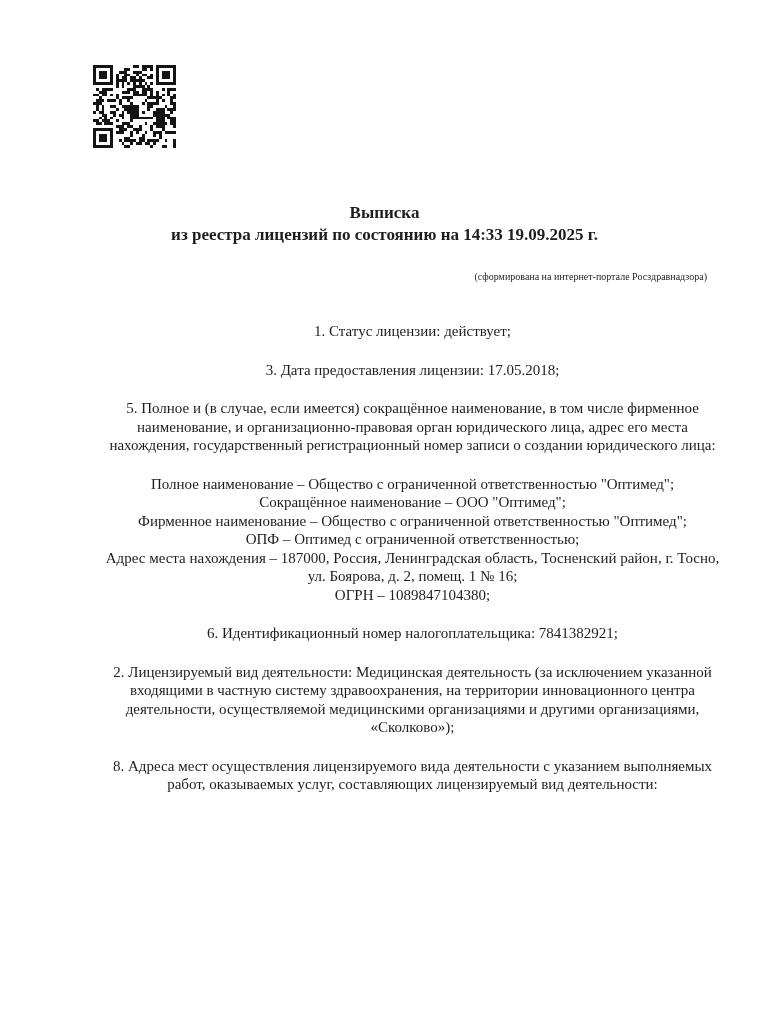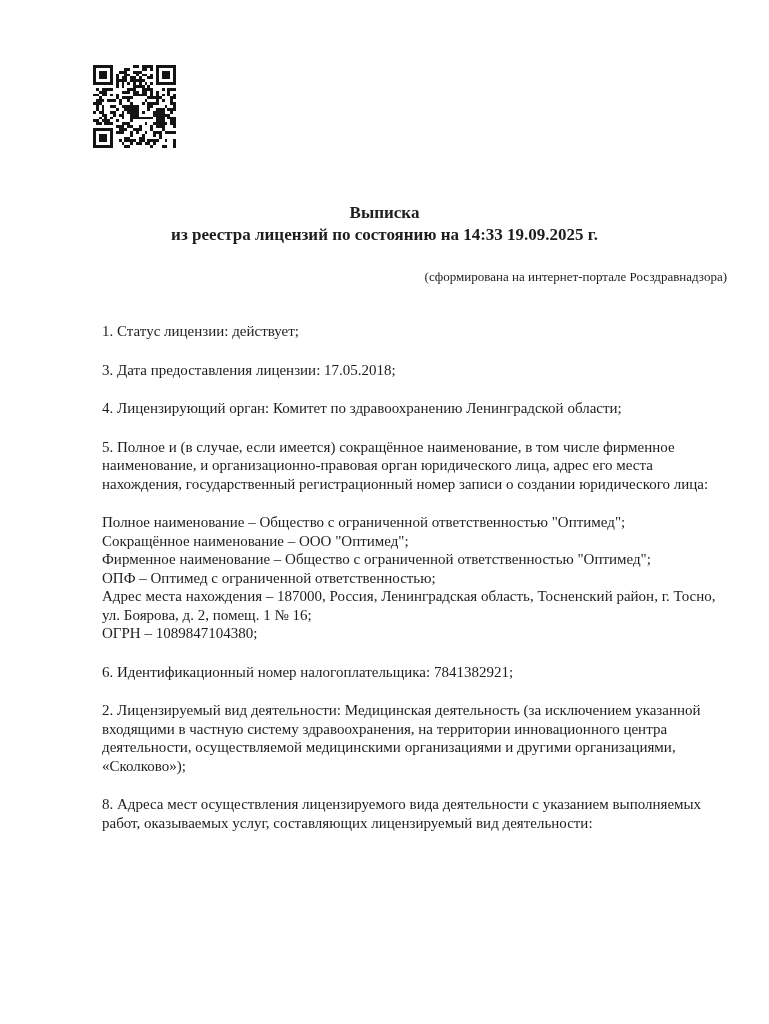--- a/index.html
+++ b/index.html
@@ -4,21 +4,20 @@
 <style>
   html, body { margin: 0; padding: 0; background: #ffffff; }
   .page {
     position: relative;
     width: 744px;
     height: 1024px;
     background: #ffffff;
     font-family: "Liberation Serif", "DejaVu Serif", serif;
     color: #1d1d1d;
     overflow: hidden;
-    padding-left: 20px;
   }
   .qr {
     position: absolute;
     left: 93px;
     top: 65px;
     width: 83px;
     height: 83px;
   }
   .qr svg { width: 100%; height: 100%; display: block; }
   .title {
@@ -28,33 +27,33 @@
     width: 769px;
     text-align: center;
     font-weight: bold;
     font-size: 17px;
     line-height: 22px;
   }
   .subtitle {
     position: absolute;
     top: 269px;
     right: 37px;
-    font-size: 13px;
+    font-size: 10px;
     line-height: 16px;
     text-align: right;
   }
   .content {
     position: absolute;
     top: 322px;
     left: 90px;
     width: 645px;
     font-size: 15px;
     line-height: 18.5px;
   }
-  .para { margin: 0 0 20px 12px; }
+  .para { margin: 0 0 20px 0; text-align: center; }
   .line { white-space: nowrap; }
 </style>
 </head>
 <body>
 
 <div class="page">
 
   <div class="qr">
       <svg xmlns="http://www.w3.org/2000/svg" viewBox="0 0 29 29" shape-rendering="crispEdges">
         <rect x="0" y="0" width="1" height="1" fill="#141414"></rect>
@@ -480,23 +479,20 @@
 
     <div class="para">
       <div class="line">1. Статус лицензии: действует;</div>
     </div>
 
 
     <div class="para">
       <div class="line">3. Дата предоставления лицензии: 17.05.2018;</div>
     </div>
 
-    <div class="para">
-      <div class="line">4. Лицензирующий орган: Комитет по здравоохранению Ленинградской области;</div>
-    </div>
 
     <div class="para">
       <div class="line">5. Полное и (в случае, если имеется) сокращённое наименование, в том числе фирменное</div>
       <div class="line">наименование, и организационно-правовая орган юридического лица, адрес его места</div>
       <div class="line">нахождения, государственный регистрационный номер записи о создании юридического лица:</div>
     </div>
 
     <div class="para">
       <div class="line">Полное наименование – Общество с ограниченной ответственностью "Оптимед";</div>
       <div class="line">Сокращённое наименование – ООО "Оптимед";</div>

